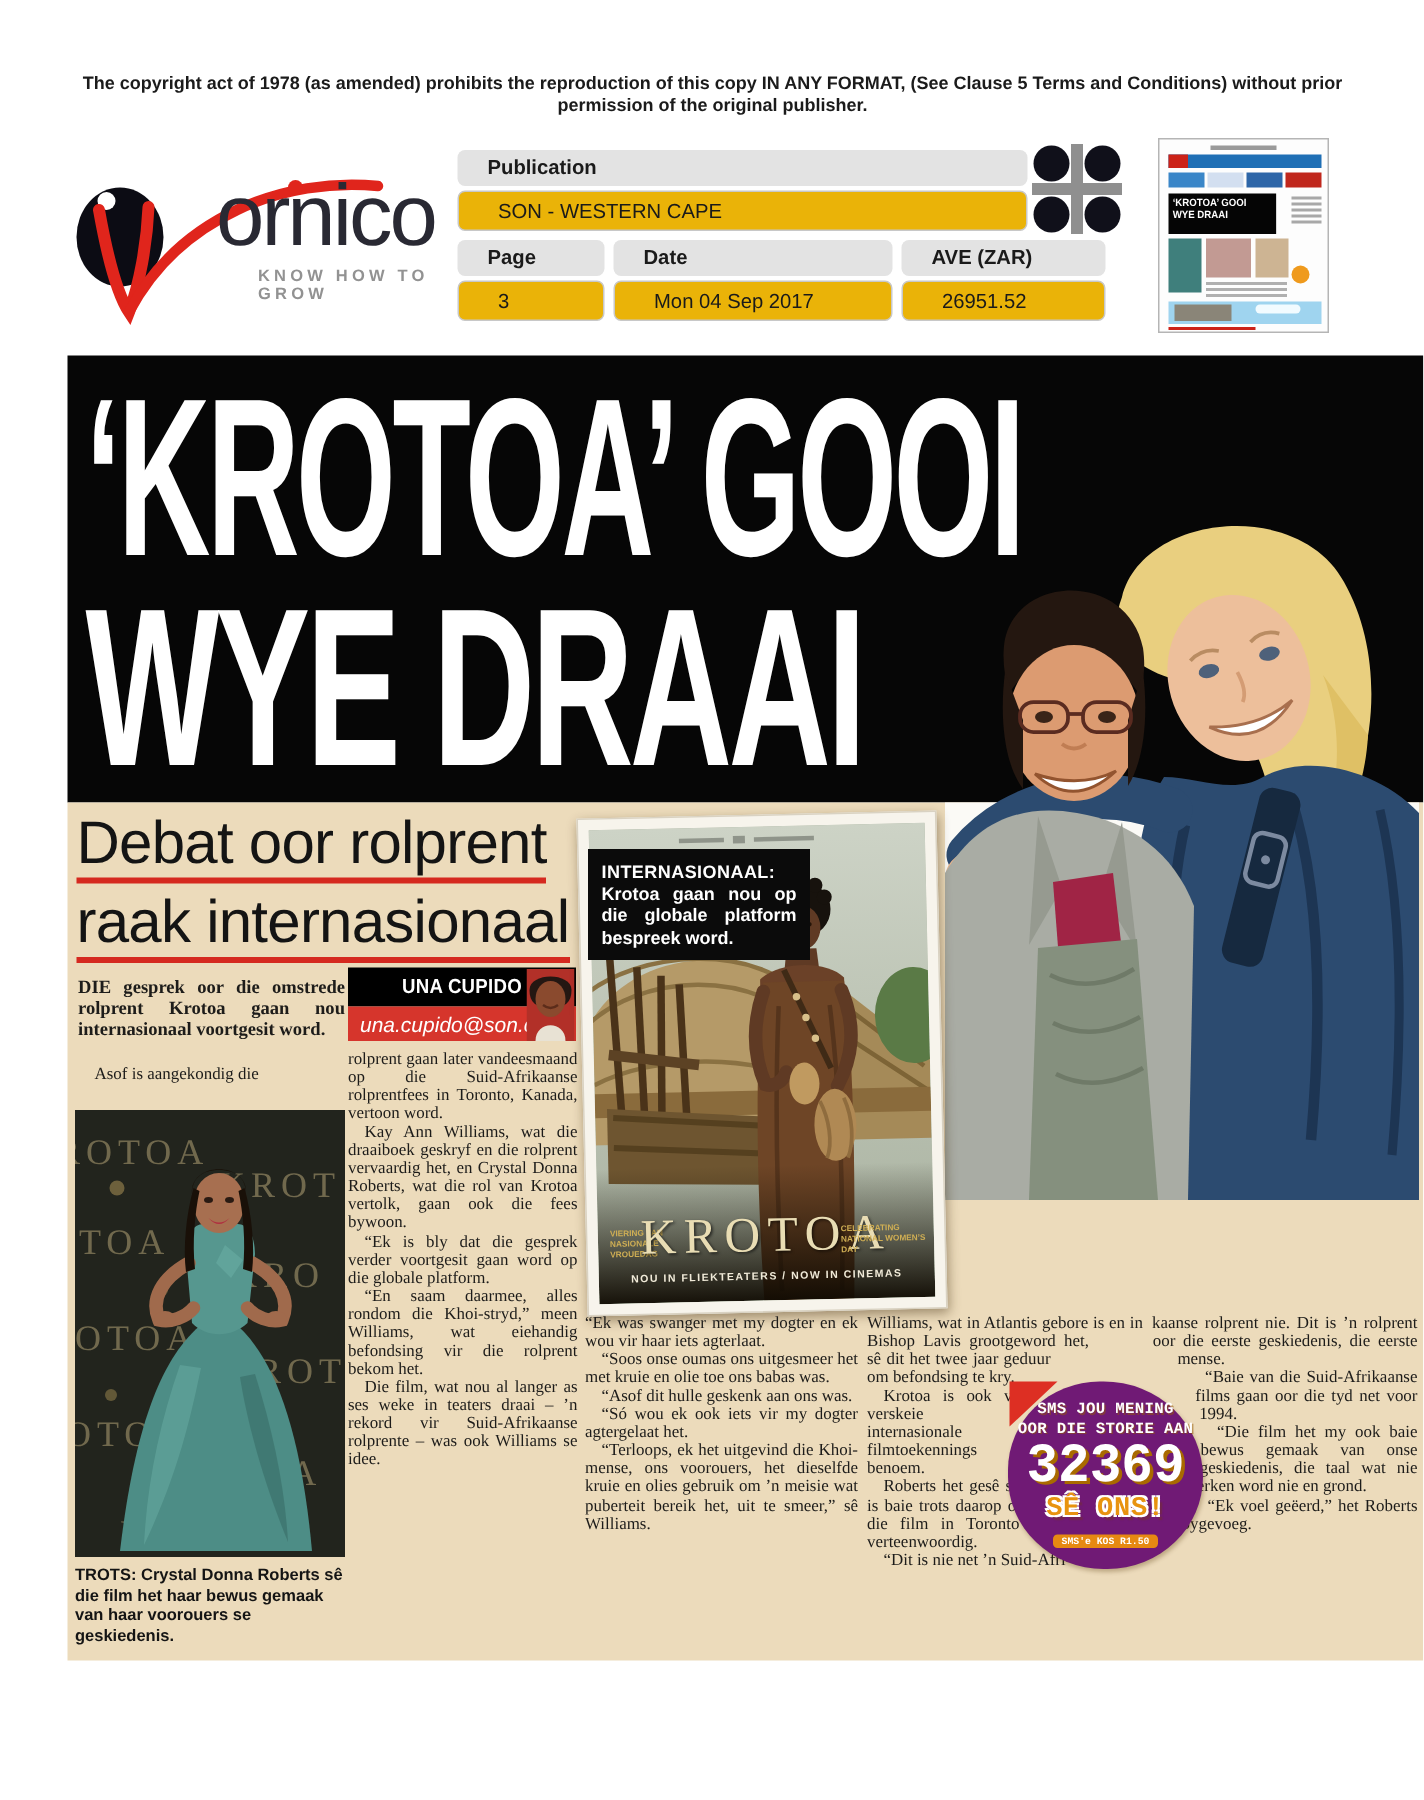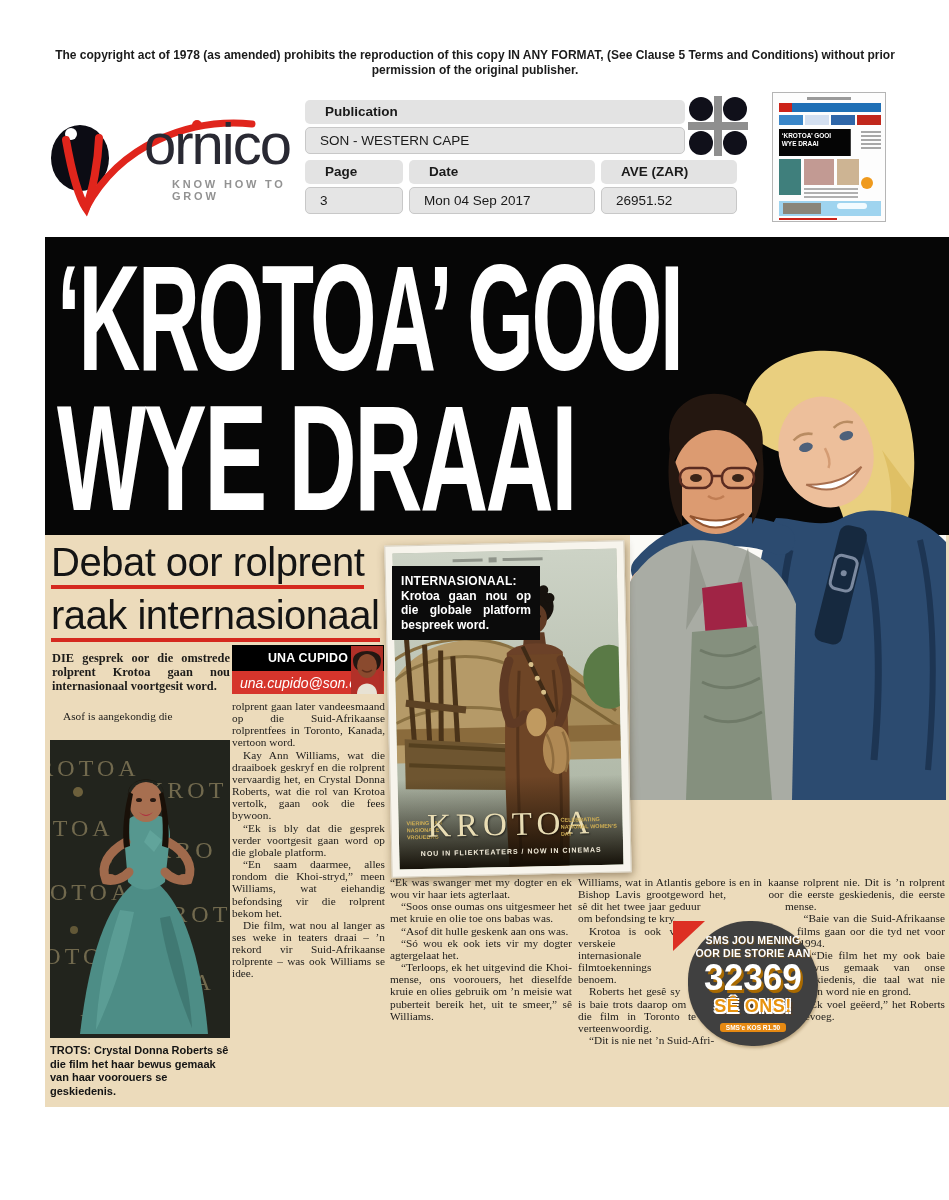--- a/index.html
+++ b/index.html
@@ -17,22 +17,22 @@
   .logo-text { position:absolute; left:104px; top:14px; font-size:58px; font-weight:500;
                letter-spacing:-2px; color:#292933; }
   .i-dot { position:absolute; left:152px; top:24px; width:10px; height:10px; border-radius:50%;
            background:#e0251c; }
   .logo-tagline { position:absolute; left:132px; top:82px; font-size:11px; font-weight:bold;
                   letter-spacing:2.8px; color:#929292; }
 
   
   .f-label { position:absolute; background:#e3e3e3; border-radius:5px; font-size:13.5px;
              font-weight:bold; color:#1a1a1a; padding-left:20px; line-height:24px; height:24px; }
-  .f-value { position:absolute; background:#e5e5e5; border:1px solid #c8c8c8; border-radius:5px;
-             font-size:13.5px; color:#1a1a1a; padding-left:14px; line-height:25px; height:27px; }
+  .f-value { position:absolute; background:#eab308; border:1px solid #c8c8c8; border-radius:5px;
+             font-size:13.5px; color:#1a1a1a; padding-left:26px; line-height:25px; height:27px; }
 
   .dots-icon { position:absolute; left:688px; top:96px; }
 
   
   .thumb { position:absolute; left:772px; top:92px; width:114px; height:130px; background:#fdfdfd;
            border:1px solid #b5b5b5; overflow:hidden; }
   .thumb div { position:absolute; }
   .t-topline { left:34px; top:4px; width:44px; height:3px; background:#9a9a9a; }
   .t-banner  { left:6px; top:10px; width:102px; height:9px; background:#1f6fb5; }
   .t-banner-red { left:6px; top:10px; width:13px; height:9px; background:#cc2218; }
@@ -123,22 +123,22 @@
             color:#cfae54; text-transform:uppercase; }
   .p-note-l { left:8px; width:52px; }
   .p-note-r { right:4px; width:58px; text-align:left; }
   .cap-inter { position:absolute; left:392px; top:566px; width:148px; background:#0b0b0b;
                color:#fff; padding:8px 9px; font-size:12px; line-height:14.5px; font-weight:bold;
                text-align:justify; z-index:6; }
   .cap-inter .lbl { display:block; letter-spacing:0.3px; }
 
   
   .badge { position:absolute; left:672px; top:921px; width:130px; height:125px; z-index:20; }
-  .badge-circle { position:absolute; left:16px; top:0; width:130px; height:125px; background:#404040;
-                  border-radius:48% 52% 50% 50%; text-align:center; box-shadow:1px 2px 3px rgba(80,50,0,.3); }
+  .badge-circle { position:absolute; left:0; top:0; width:130px; height:125px; background:#701a75;
+                  border-radius:48% 52% 50% 50%; text-align:center; box-shadow:1px 2px 3px rgba(80,50,0,.3);font-family:Liberation Mono, monospace; }
   .badge-tri { position:absolute; left:1px; top:0; width:0; height:0;
                border-top:30px solid #dd2f23; border-right:32px solid transparent; }
   .b-l1 { margin-top:13px; } .b-l1, .b-l2 { color:#fff; font-size:10.5px; font-weight:800;
           line-height:12.5px; text-shadow:1px 1px 0 rgba(150,90,0,.5); letter-spacing:0.2px;
           position:relative; }
   .b-num { color:#fff; font-size:37px; font-weight:900; line-height:38px; letter-spacing:0px;
            text-shadow:2.5px 2.5px 0 #a96a00; transform:scaleX(.95); position:relative; }
   .b-cta { font-size:18px; font-weight:900; color:#e8930f; line-height:19px; letter-spacing:0.5px;
            text-shadow:-1.5px -1.5px 0 #fff, 1.5px -1.5px 0 #fff, -1.5px 1.5px 0 #fff,
                         1.5px 1.5px 0 #fff, 3px 3px 1px rgba(120,60,0,.35); position:relative; }

